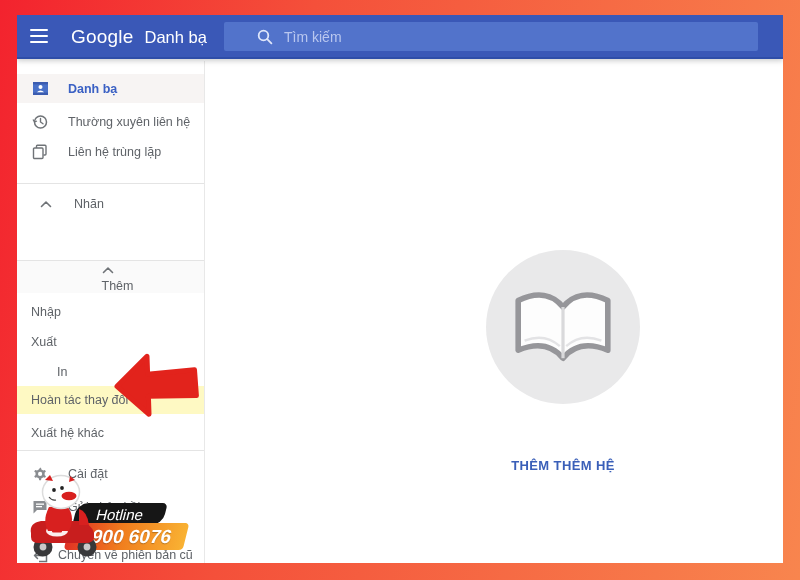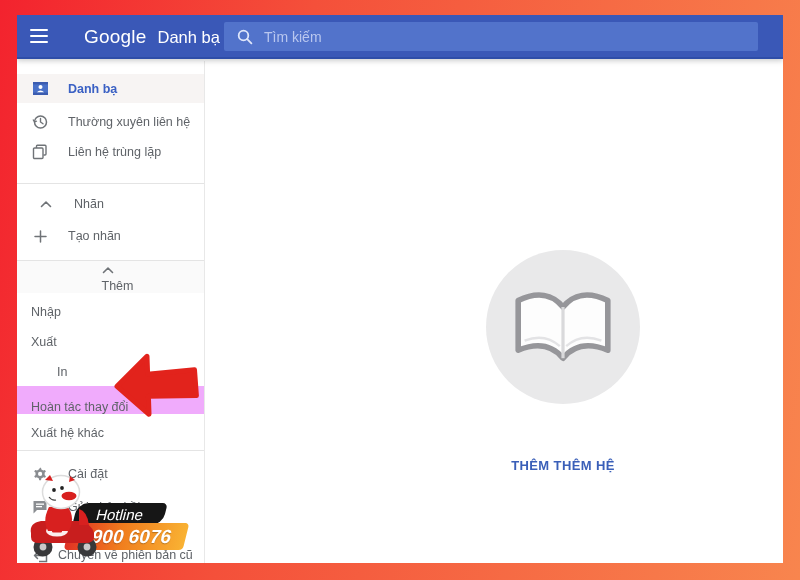--- a/index.html
+++ b/index.html
@@ -11,39 +11,39 @@
 
   
   .header { position:absolute; left:0; top:0; width:100%; height:44px;
     background:#3a58b7; border-bottom:2px solid #2e4da8;
     box-shadow:0 2px 5px rgba(60,64,67,.25); z-index:4; }
   .hamburger { position:absolute; left:13px; top:14px; width:18px; height:14px;
     display:flex; flex-direction:column; justify-content:space-between; cursor:pointer; }
   .hamburger span { display:block; height:2px; background:#fff; border-radius:1px; }
   .logo { position:absolute; left:54px; top:0; height:44px; display:flex;
     align-items:center; color:#fff; }
-  .logo .g { font-size:19px; font-weight:500; letter-spacing:.2px;margin-left:13px; }
+  .logo .g { font-size:19px; font-weight:500; letter-spacing:.2px; }
   .logo .app { font-size:16.5px; margin-left:11px; font-weight:400; }
   .searchbox { position:absolute; left:207px; top:7px; width:534px; height:29px;
-    background:#5273cb; border-radius:2px; display:flex; align-items:center; }
+    background:#5273cb; border-radius:2px; display:flex; align-items:center;padding-left:20px; }
   .searchbox svg { margin-left:13px; flex:none; }
   .searchbox input { background:transparent; border:none; outline:none;
     color:#fff; font-size:14px; margin-left:11px; width:440px;
     font-family:"Liberation Sans", sans-serif; }
   .searchbox input::placeholder { color:#b9c7ef; opacity:1; }
 
   
   .sidebar { position:absolute; left:0; top:46px; width:188px; height:502px;
     background:#fff; border-right:1px solid #e8e8e8; }
   .srow { position:absolute; left:0; width:187px; display:flex; align-items:center;
     padding-left:14px; cursor:pointer; color:#5f6368; font-size:12.5px; }
   .srow .ic { width:18px; height:18px; flex:none; margin-right:19px;
     display:flex; align-items:center; justify-content:center; }
   .srow.active { color:#3b61c4; font-weight:bold; background:#f7f4f3; }
-  .srow.hl { background:#f0abfc;align-items:flex-end; }
+  .srow.hl { background:#fef9c3; }
   .srow.subtle { background:#fafafa; }
   .srow.tight .ic { margin-right:9px; }
   .divider { position:absolute; left:0; width:187px; height:1px; background:#e4e4e4; }
 
   
   .main { position:absolute; left:188px; top:46px; right:0; bottom:0; background:#fff; }
   .circle { position:absolute; left:469px; top:235px; width:154px; height:154px;
     border-radius:50%; background:#e9e9ea; display:flex; align-items:center; justify-content:center; }
   .empty-msg { position:absolute; left:396px; top:411px; width:300px; text-align:center;
     color:#7b7b7b; font-size:15px; }
@@ -130,28 +130,20 @@
 
       <div class="srow" style="top:130px;height:26px;padding-left:20px;">
         <span class="ic">
           <svg width="12" height="8" viewBox="0 0 12 8">
               <path d="M1.5 6.5 L6 2 L10.5 6.5" fill="none" stroke="#6f7377" stroke-width="1.6" stroke-linecap="round" stroke-linejoin="round"></path>
             </svg>
         </span>
         <span>Nhãn</span>
       </div>
 
-      <div class="srow" style="top:162px;height:26px;">
-        <span class="ic">
-          <svg width="13" height="13" viewBox="0 0 13 13">
-              <path d="M6.5 1 V12 M1 6.5 H12" stroke="#6f7377" stroke-width="1.5" stroke-linecap="round"></path>
-            </svg>
-        </span>
-        <span>Tạo nhãn</span>
-      </div>
 
       <div class="divider" style="top:199px;"></div>
 
       <div class="srow subtle" style="top:200px;height:32px;flex-direction:column;">
         <span class="ic">
           <svg width="12" height="8" viewBox="0 0 12 8">
               <path d="M1.5 6.5 L6 2 L10.5 6.5" fill="none" stroke="#6f7377" stroke-width="1.6" stroke-linecap="round" stroke-linejoin="round"></path>
             </svg>
         </span>
         <span>Thêm</span>

